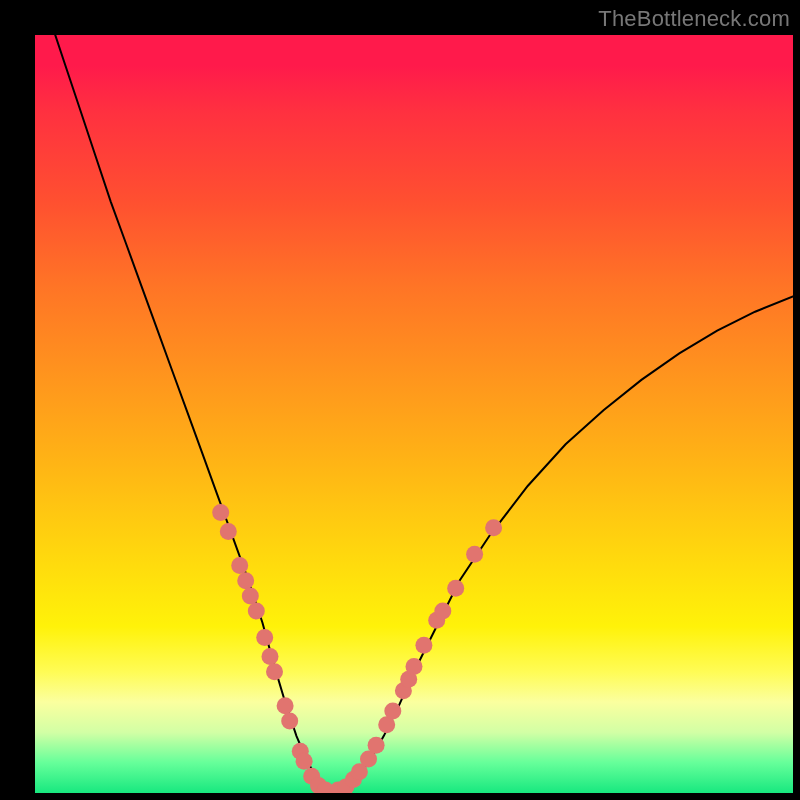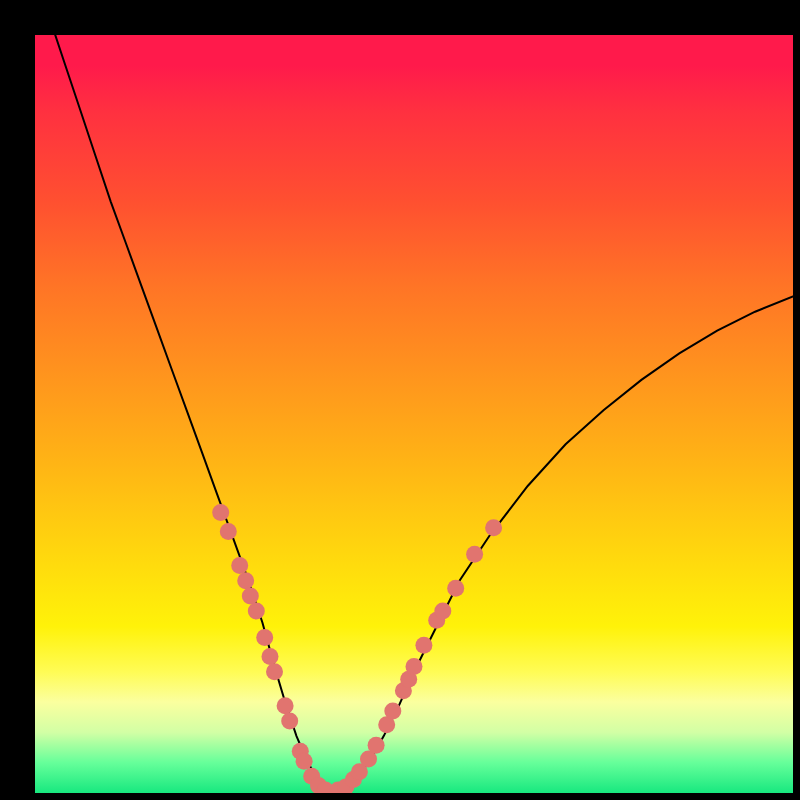--- a/index.html
+++ b/index.html
@@ -65,20 +65,21 @@
     left: 0;
     top: 0;
     width: 100%;
     height: 100%;
   }
 </style>
 </head>
 <body>
 
 <div class="frame">
+  <div class="watermark">TheBottleneck.com</div>
 
   <div class="plot-area">
     <div class="heat"></div>
 
     <svg class="curve" viewBox="0 0 758 758" preserveAspectRatio="none">
       <path id="curve-path" fill="none" stroke="#000000" stroke-width="2" stroke-linecap="round" d="M0.0 -60.6 L15.2 -15.2 L30.3 30.3 L45.5 75.8 L60.6 121.3 L75.8 166.8 L91.0 208.5 L106.1 250.1 L121.3 291.8 L136.4 333.5 L151.6 375.2 L166.8 416.9 L181.9 458.6 L197.1 500.3 L212.2 542.0 L227.4 587.5 L238.8 629.1 L250.1 667.0 L261.5 701.1 L272.9 727.7 L284.3 746.6 L291.8 754.2 L303.2 754.2 L318.4 746.6 L333.5 727.7 L348.7 701.1 L363.8 670.8 L379.0 636.7 L401.7 591.2 L424.5 545.8 L454.8 500.3 L492.7 451.0 L530.6 409.3 L568.5 375.2 L606.4 344.9 L644.3 318.4 L682.2 295.6 L720.1 276.7 L758.0 261.5"></path>
       <g id="markers">
           <circle cx="185.7" cy="477.5" r="8.5" fill="#e1746f"></circle>
           <circle cx="193.3" cy="496.5" r="8.5" fill="#e1746f"></circle>
           <circle cx="204.7" cy="530.6" r="8.5" fill="#e1746f"></circle>

